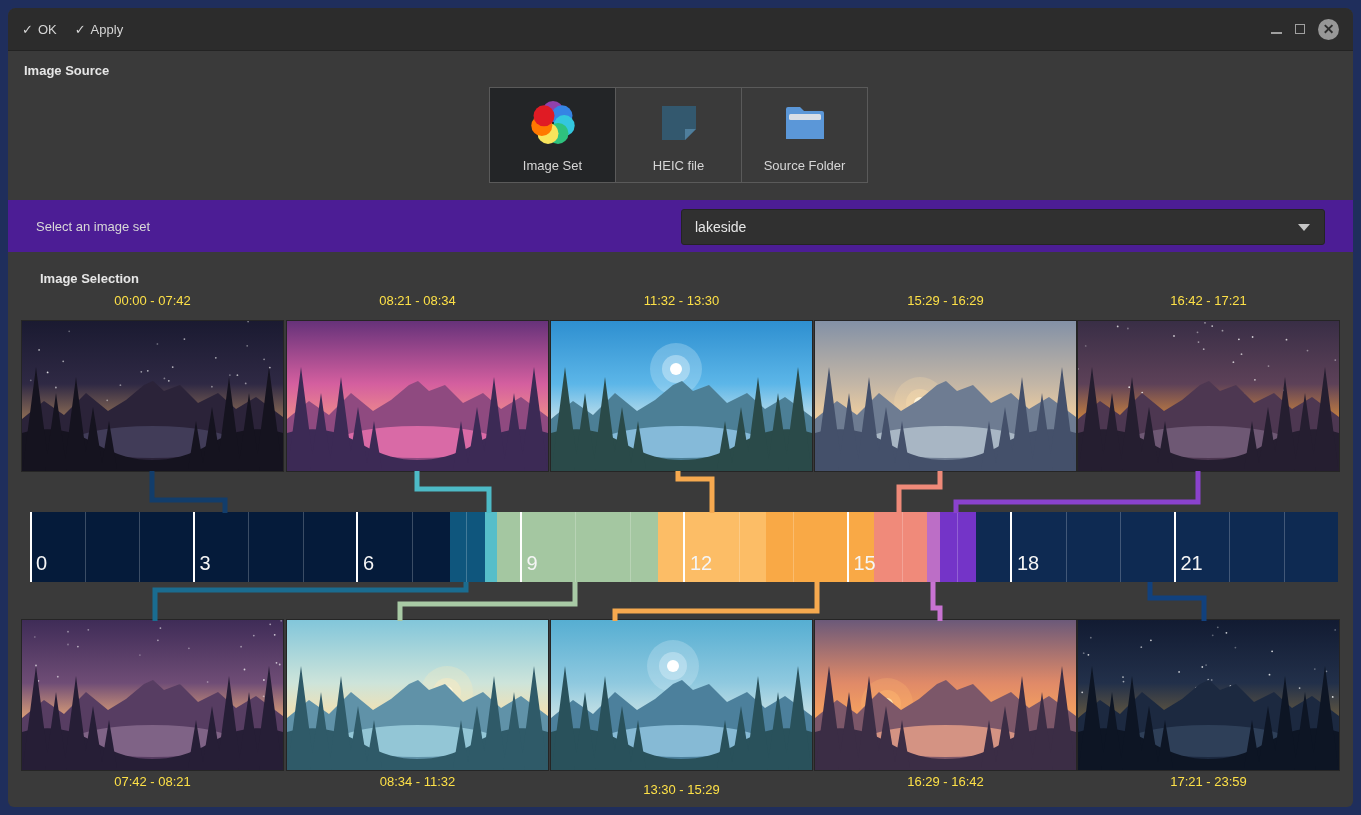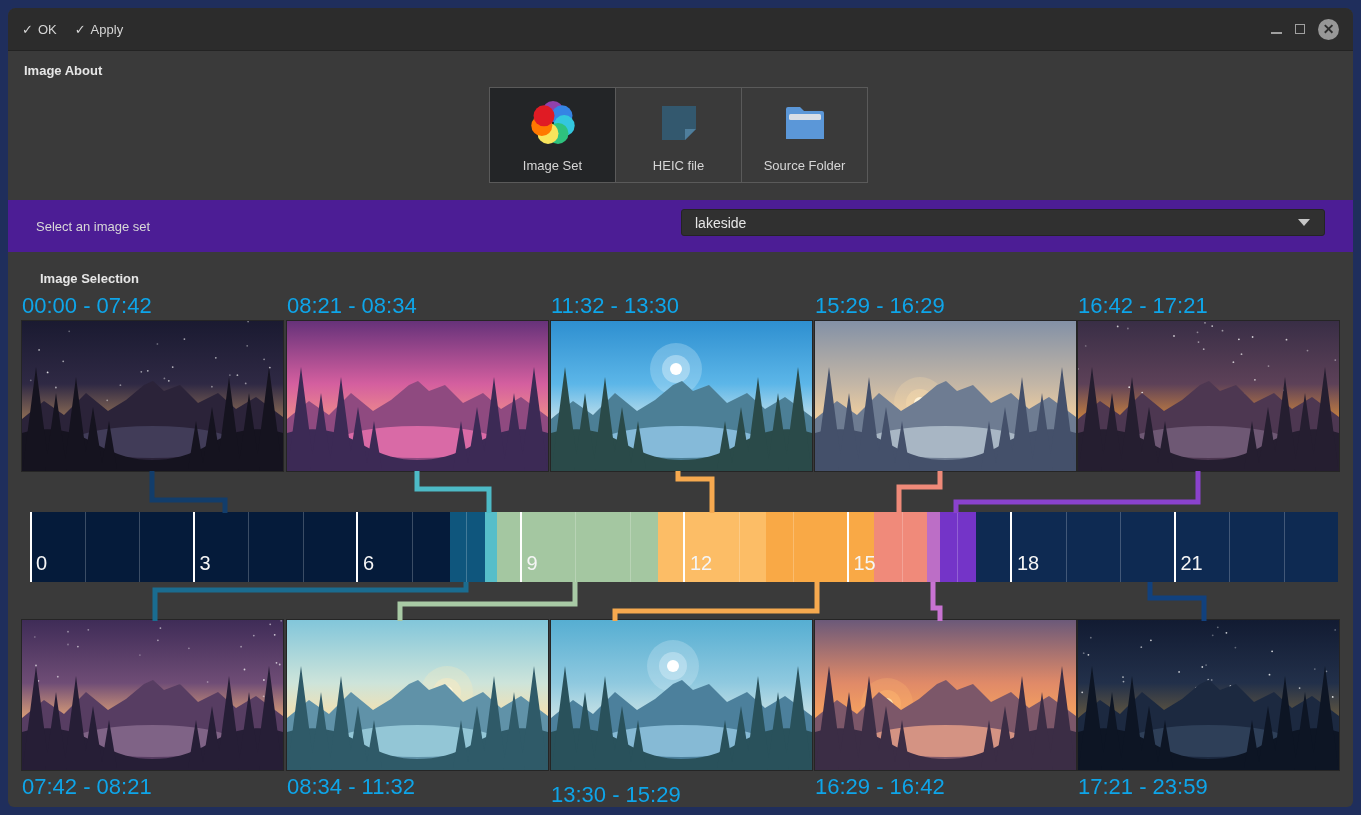--- a/index.html
+++ b/index.html
@@ -20,24 +20,24 @@
   .wc-close{width:21px;height:21px;border-radius:50%;background:#979797;color:#2d2d2d;font-size:14px;font-weight:bold;text-align:center;line-height:21px;}
   .section-heading{position:absolute;font-size:13px;font-weight:bold;color:#e6e6e6;}
   .source-group{position:absolute;left:489px;top:87px;display:flex;}
   .src-btn{width:127px;height:96px;border:1px solid #5a5a5a;margin-left:-1px;box-sizing:border-box;display:flex;flex-direction:column;align-items:center;justify-content:flex-end;padding-bottom:9px;background:transparent;}
   .src-btn:first-child{margin-left:0;}
   .src-btn.selected{background:#232527;}
   .src-btn .icon{height:58px;display:flex;align-items:center;justify-content:center;margin-bottom:6px;}
   .src-btn .lbl{font-size:13px;color:#d6d6d6;}
   .select-band{position:absolute;left:8px;top:200px;width:1345px;height:52px;background:#4c1d95;}
   .select-label{position:absolute;left:28px;top:0;height:52px;display:flex;align-items:center;font-size:13px;color:#d8d8d8;}
-  .dropdown{position:absolute;left:673px;top:9px;width:644px;height:27px;background:#303030;border:1px solid #242424;border-radius:3px;box-sizing:border-box;display:flex;align-items:center;}
+  .dropdown{position:absolute;left:673px;top:9px;width:644px;height:36px;background:#303030;border:1px solid #242424;border-radius:3px;box-sizing:border-box;display:flex;align-items:center;}
   .dropdown .val{margin-left:13px;font-size:14px;color:#e6e6e6;flex:1;}
   .caret{width:0;height:0;border-left:6px solid transparent;border-right:6px solid transparent;border-top:7px solid #c6c6c6;margin-right:14px;}
-  .time-label{position:absolute;width:261px;text-align:left;font-size:22px;color:#0ea5e9;}
+  .time-label{position:absolute;width:261px;text-align:center;font-size:13px;color:#fde047;}
   .thumb{position:absolute;width:261px;height:150px;overflow:hidden;outline:1px solid rgba(0,0,0,0.35);}
   .thumb .sky{position:absolute;left:0;top:0;width:100%;height:100%;}
   .thumb svg{position:absolute;left:0;top:0;}
   #bar{position:absolute;left:30px;top:512px;width:1308px;height:70px;}
   .seg{position:absolute;top:0;height:70px;}
   .hline{position:absolute;top:0;height:70px;width:1px;background:rgba(255,255,255,0.22);}
   .hline.major{width:2px;background:#ffffff;}
   .tick-num{position:absolute;font-size:20px;color:#f5f5f5;top:40px;}
   #connectors{position:absolute;left:0;top:0;pointer-events:none;}
 </style>
@@ -58,21 +58,21 @@
           <span>Apply</span>
         </span>
     </div>
     <div class="win-controls">
       <div class="wc-min"></div>
       <div class="wc-max"></div>
       <div class="wc-close">✕</div>
     </div>
   </div>
 
-  <div class="section-heading" style="left:24px;top:63px;">Image About</div>
+  <div class="section-heading" style="left:24px;top:63px;">Image Source</div>
 
   <div class="source-group" id="sourceGroup">
       <div class="src-btn selected">
         <span class="icon">
           <svg width="48" height="48" viewBox="0 0 48 48">
             <circle cx="24.0" cy="12.5" r="10.5" fill="#9141ac"></circle>
             <circle cx="33.0" cy="16.8" r="10.5" fill="#3584e4"></circle>
             <circle cx="35.2" cy="26.6" r="10.5" fill="#33c7de"></circle>
             <circle cx="29.0" cy="34.4" r="10.5" fill="#2ec27e"></circle>
             <circle cx="19.0" cy="34.4" r="10.5" fill="#f8e45c"></circle>

